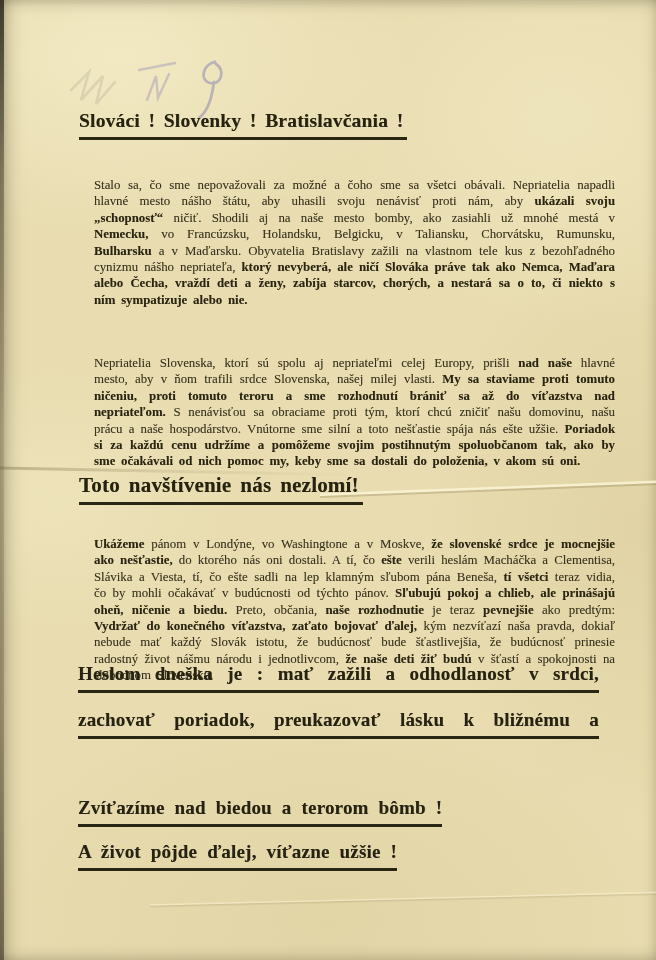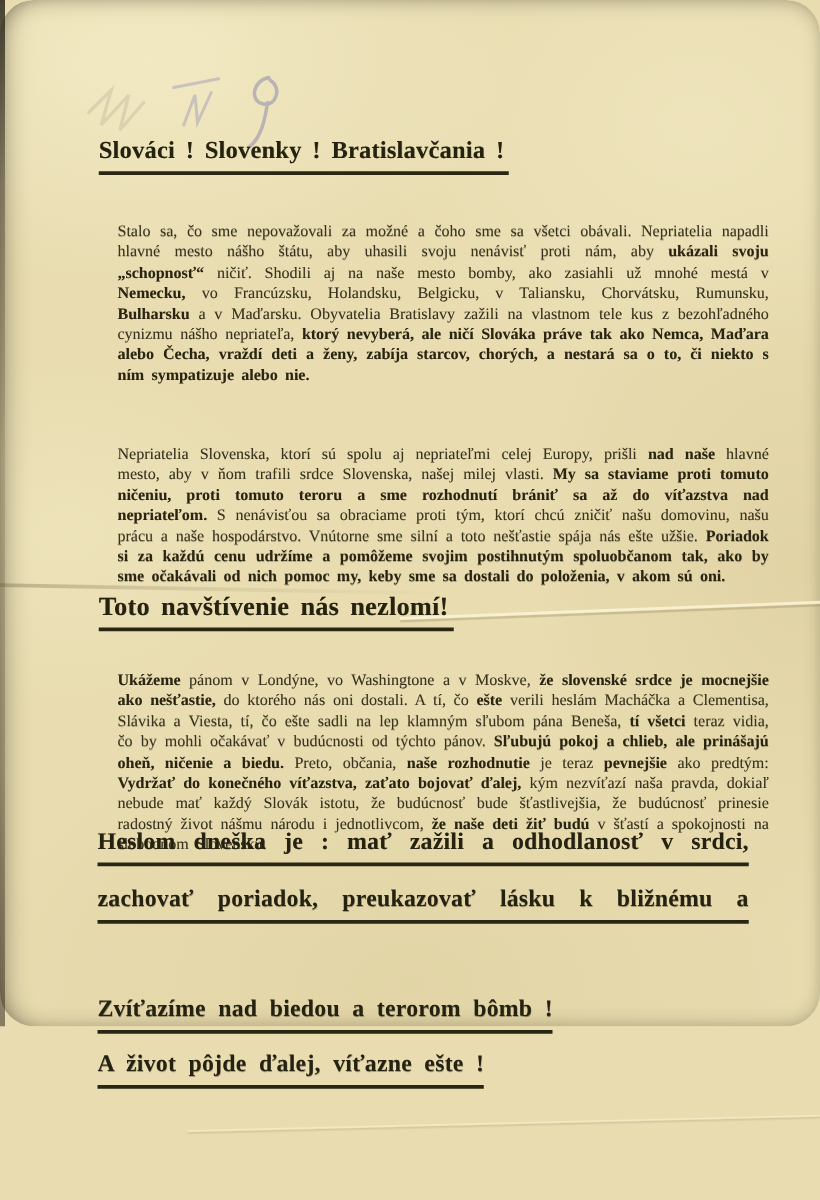--- a/index.html
+++ b/index.html
@@ -2,34 +2,33 @@
 <html><head>
 <meta charset="utf-8">
 <style>
   html,body{margin:0;padding:0;}
   body{
     width:656px;height:960px;overflow:hidden;
     font-family:"Liberation Serif","DejaVu Serif",serif;
     background:#e8dcb0;
   }
   .scan{
-    position:relative;width:656px;height:821px;
+    position:relative;width:656px;height:960px;
     background:
       radial-gradient(ellipse 420px 260px at 18% 6%, rgba(252,246,214,0.50), rgba(252,246,214,0) 70%),
       radial-gradient(ellipse 380px 300px at 85% 12%, rgba(250,243,208,0.35), rgba(250,243,208,0) 70%),
       radial-gradient(ellipse 500px 320px at 50% 96%, rgba(214,198,146,0.35), rgba(214,198,146,0) 70%),
       radial-gradient(ellipse 300px 420px at 97% 55%, rgba(208,190,138,0.30), rgba(208,190,138,0) 70%),
       radial-gradient(ellipse 260px 200px at 8% 52%, rgba(246,238,200,0.40), rgba(246,238,200,0) 70%),
       #e8dcb0;
     box-shadow:
       inset 14px 0 22px -14px rgba(58,52,34,0.65),
       inset -8px 0 18px -12px rgba(58,52,34,0.30),
       inset 0 10px 20px -14px rgba(58,52,34,0.40),
       inset 0 -10px 20px -14px rgba(58,52,34,0.30);
-    border-radius: 27px;
   }
   .edge-left{
     position:absolute;left:0;top:0;width:4px;height:100%;
     background:linear-gradient(to bottom,
       rgba(44,40,28,0.85), rgba(60,54,38,0.45) 18%,
       rgba(90,82,58,0.18) 45%, rgba(70,63,44,0.30) 75%, rgba(50,45,31,0.55));
   }
   .crease{position:absolute;pointer-events:none;}
   .crease-mid{
     left:0;top:470px;width:360px;height:3px;transform:rotate(1.1deg);
@@ -102,19 +101,19 @@
 
   <p class="para" style="top:520px;"><span class="b">Ukážeme</span><span> pánom v Londýne, vo Washingtone a v Moskve, </span><span class="b">že slovenské srdce je mocnejšie ako nešťastie,</span><span> do ktorého nás oni dostali. A tí, čo </span><span class="b">ešte</span><span> verili heslám Macháčka a Clementisa, Slávika a Viesta, tí, čo ešte sadli na lep klamným sľubom pána Beneša, </span><span class="b">tí všetci</span><span> teraz vidia, čo by mohli očakávať v budúcnosti od týchto pánov. </span><span class="b">Sľubujú pokoj a chlieb, ale prinášajú oheň, ničenie a biedu.</span><span> Preto, občania, </span><span class="b">naše rozhodnutie</span><span> je teraz </span><span class="b">pevnejšie</span><span> ako predtým: </span><span class="b">Vydržať do konečného víťazstva, zaťato bojovať ďalej,</span><span> kým nezvíťazí naša pravda, dokiaľ nebude mať každý Slovák istotu, že budúcnosť bude šťastlivejšia, že budúcnosť prinesie radostný život nášmu národu i jednotlivcom, </span><span class="b">že naše deti žiť budú</span><span> v šťastí a spokojnosti na slobodnom Slovensku.</span></p>
 
   <div class="slogan wide" style="top:663px;">Heslom dneška je : mať zažili a odhodlanosť v srdci,</div>
 
   <div class="slogan wide" style="top:709px;">zachovať poriadok, preukazovať lásku k bližnému a</div>
 
 
   <div class="slogan" style="top:797px;">Zvíťazíme nad biedou a terorom bômb !</div>
 
-  <div class="slogan" style="top:841px;">A život pôjde ďalej, víťazne ešte !</div>
+  <div class="slogan" style="top:841px;">A život pôjde ďalej, víťazne užšie !</div>
 
   <div class="crease crease-mid"></div>
   <div class="crease crease-right"></div>
   <div class="crease crease-low"></div>
   <div class="edge-left"></div>
 </div>
 
 </body></html>

